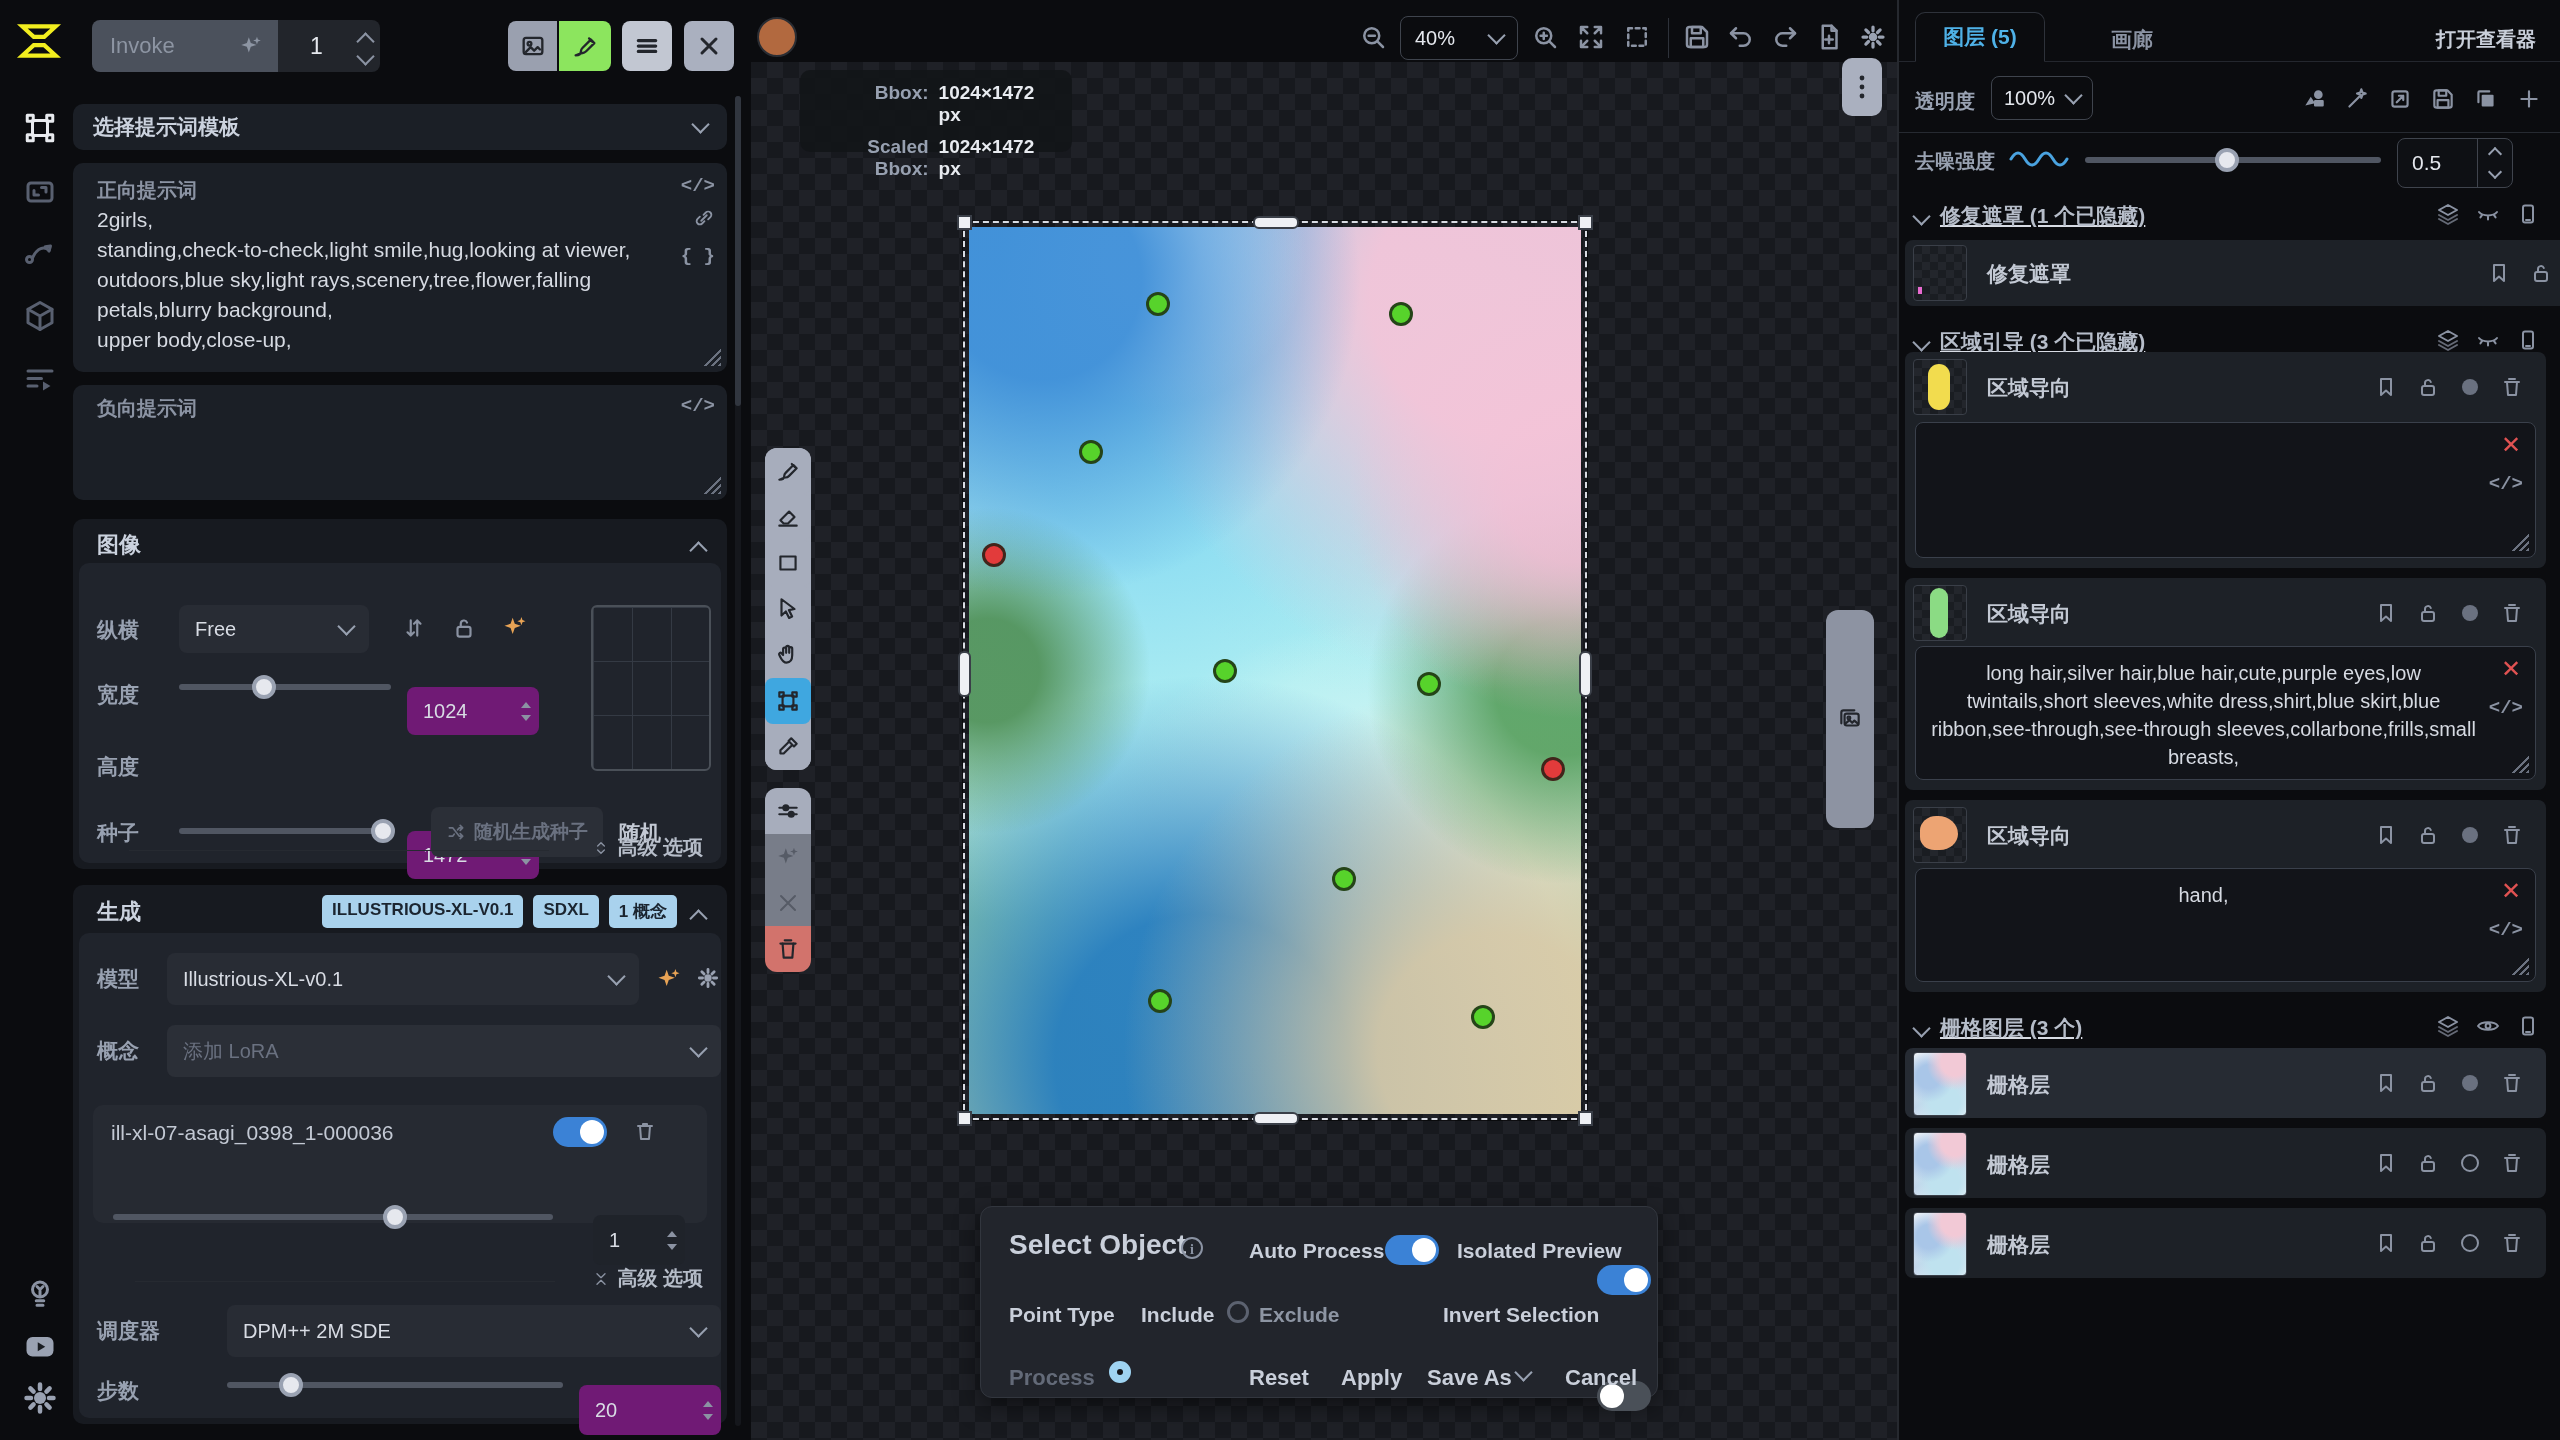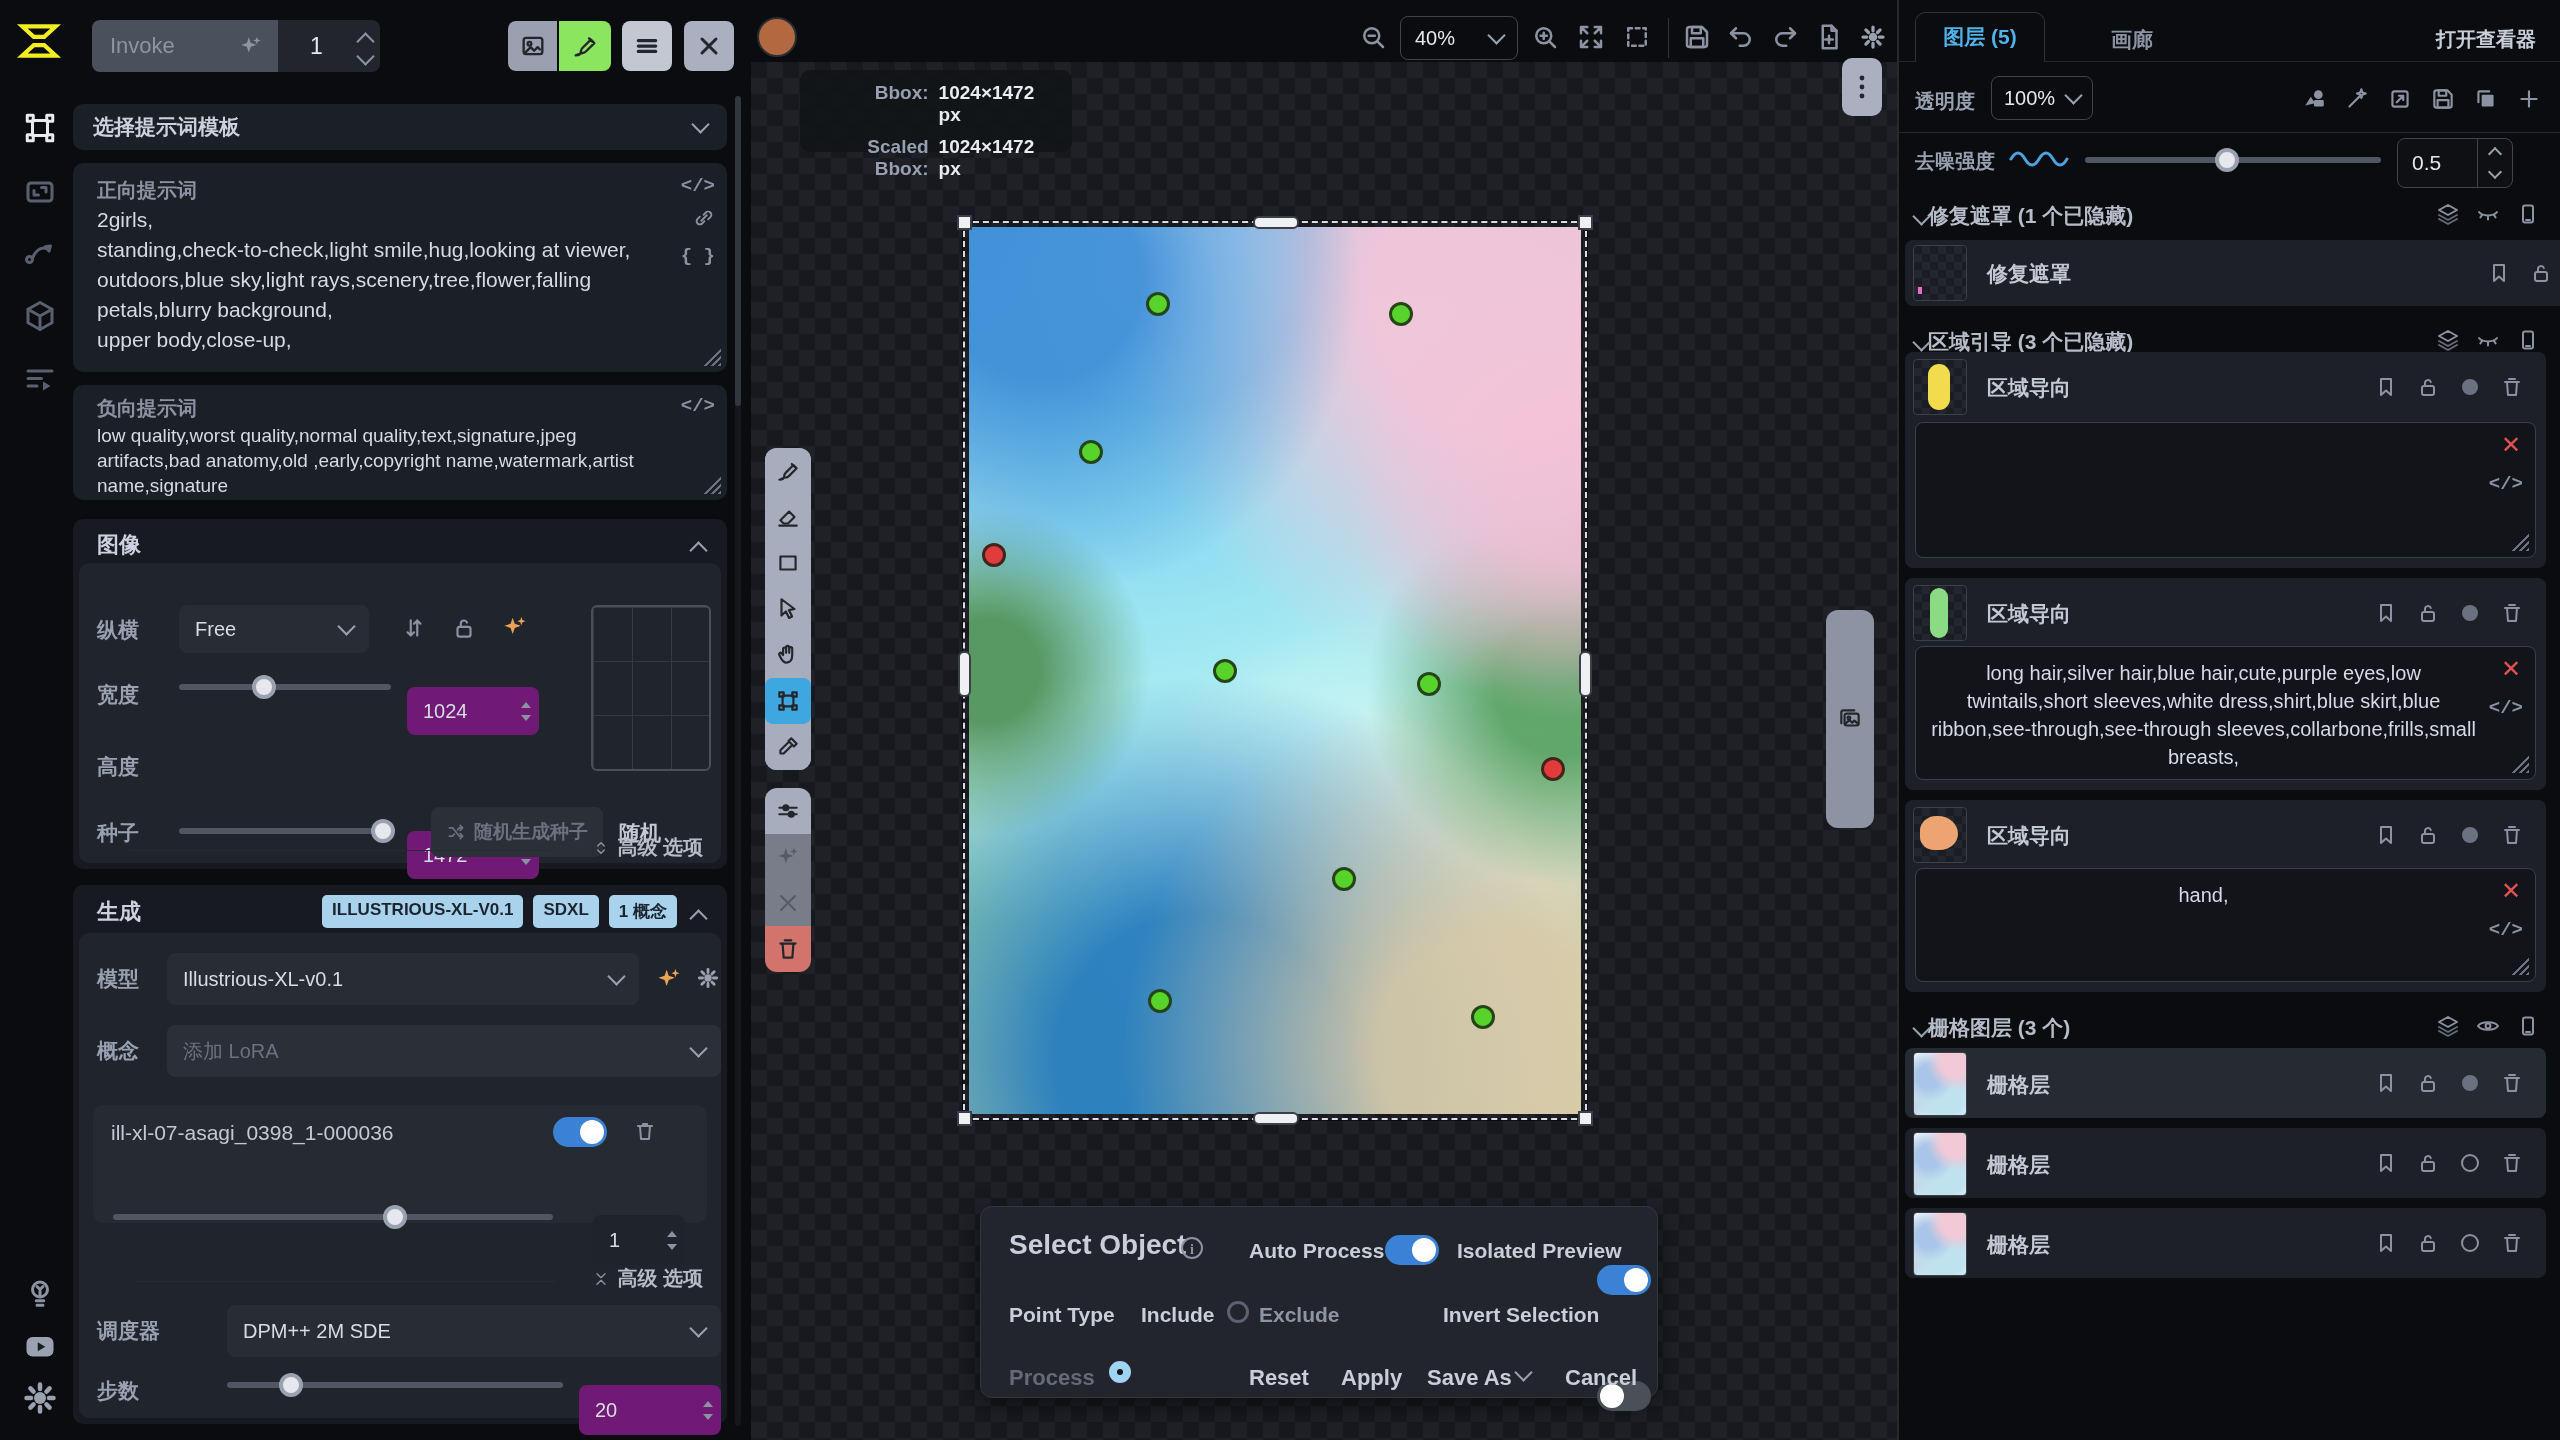--- a/index.html
+++ b/index.html
@@ -41,21 +41,21 @@
   .resize{position:absolute;width:18px;height:18px;right:6px;bottom:6px;background:repeating-linear-gradient(135deg,transparent 0 3px,#6b7280 3px 5px);clip-path:polygon(100% 0,100% 100%,0 100%);}
   .badge{background:#a9d2ed;color:#1b2530;font-weight:bold;font-size:17px;border-radius:5px;padding:5px 10px;display:inline-block;}
   .checker{background-color:#1a1d22;background-image:linear-gradient(45deg,#23262c 25%,transparent 25%,transparent 75%,#23262c 75%),linear-gradient(45deg,#23262c 25%,transparent 25%,transparent 75%,#23262c 75%);background-position:0 0,8px 8px;background-size:16px 16px;}
   .thumb{width:52px;height:54px;border-radius:4px;border:1px solid #3a3f48;position:relative;overflow:hidden;}
   .thumb-art{background:radial-gradient(circle at 78% 15%,#f2c9d6 0 20%,transparent 42%),radial-gradient(circle at 28% 38%,#a9c6e8 0 22%,transparent 48%),radial-gradient(circle at 60% 80%,#bfe2ef 0 25%,transparent 55%),linear-gradient(150deg,#eef3f8,#c3d5ea 60%,#f3f6f9);}
   .lightbtn{background:#a7adbc;border-radius:8px;display:flex;align-items:center;justify-content:center;}
   
   .canvas-bg{background-color:#17191e;background-image:linear-gradient(45deg,#1f2127 25%,transparent 25%,transparent 75%,#1f2127 75%),linear-gradient(45deg,#1f2127 25%,transparent 25%,transparent 75%,#1f2127 75%);background-position:0 0,16px 16px;background-size:32px 32px;}
   .dot{position:absolute;width:24px;height:24px;border-radius:50%;box-sizing:border-box;border:3px solid rgba(25,32,20,0.8);}
   .handle{position:absolute;background:#eef0f4;border:2px solid #3a3f48;box-sizing:border-box;}
-  .sechead{position:absolute;display:flex;align-items:center;}
+  .sechead{position:absolute;display:flex;align-items:center;gap:12px;text-decoration:underline;}
   .secttl{color:#b6bdc9;font-weight:bold;font-size:21px;}
   .rowname{color:#c3c9d4;font-weight:bold;font-size:21px;}
   .rowicons{position:absolute;display:flex;gap:16px;align-items:center;}
   .pbox{position:absolute;background:#121419;border:1px solid #3a404b;border-radius:8px;box-sizing:border-box;padding:12px 58px 12px 14px;}
   .pbox .ptext{font-size:20px;line-height:28px;}
   .xicon{position:absolute;right:14px;top:12px;color:#e05252;font-size:24px;font-weight:bold;line-height:20px;}
   .codeicon{position:absolute;right:12px;color:#8b93a3;font-weight:bold;font-size:19px;}
   .divline{position:absolute;height:1px;background:#262a31;}
 </style>
 </head>
@@ -171,21 +171,20 @@
       <div class="ptext abs" style="left:24px;top:42px;width:570px;">2girls,
 standing,check-to-check,light smile,hug,looking at viewer,
 outdoors,blue sky,light rays,scenery,tree,flower,falling petals,blurry background,
 upper body,close-up,</div>
       <div class="resize"></div>
     </div>
 
     <div class="card" style="left:-5px;top:385px;width:654px;height:115px;">
       <span class="abs" style="left:24px;top:10px;color:#8b93a3;font-weight:bold;font-size:20px;">负向提示词</span>
       <span class="codeicon mono" style="top:10px;">&lt;/&gt;</span>
-      <div class="ptext abs" style="left:24px;top:38px;width:580px;font-size:19px;line-height:25px;">low quality,worst quality,normal quality,text,signature,jpeg artifacts,bad anatomy,old ,early,copyright name,watermark,artist name,signature</div>
       <div class="resize"></div>
     </div>
 
     <div class="card" style="left:-5px;top:519px;width:654px;height:350px;background:#171a20;">
       <span class="abs" style="left:24px;top:11px;color:#cbd2de;font-weight:bold;font-size:22px;">图像</span>
       <div class="chev up abs" style="right:22px;top:20px;"></div>
       <div class="inner" style="left:6px;top:44px;right:6px;bottom:6px;">
 
         <span class="lbl abs" style="left:18px;top:53px;">纵横</span>
         <div class="sel abs" style="left:100px;top:42px;width:190px;height:48px;">

